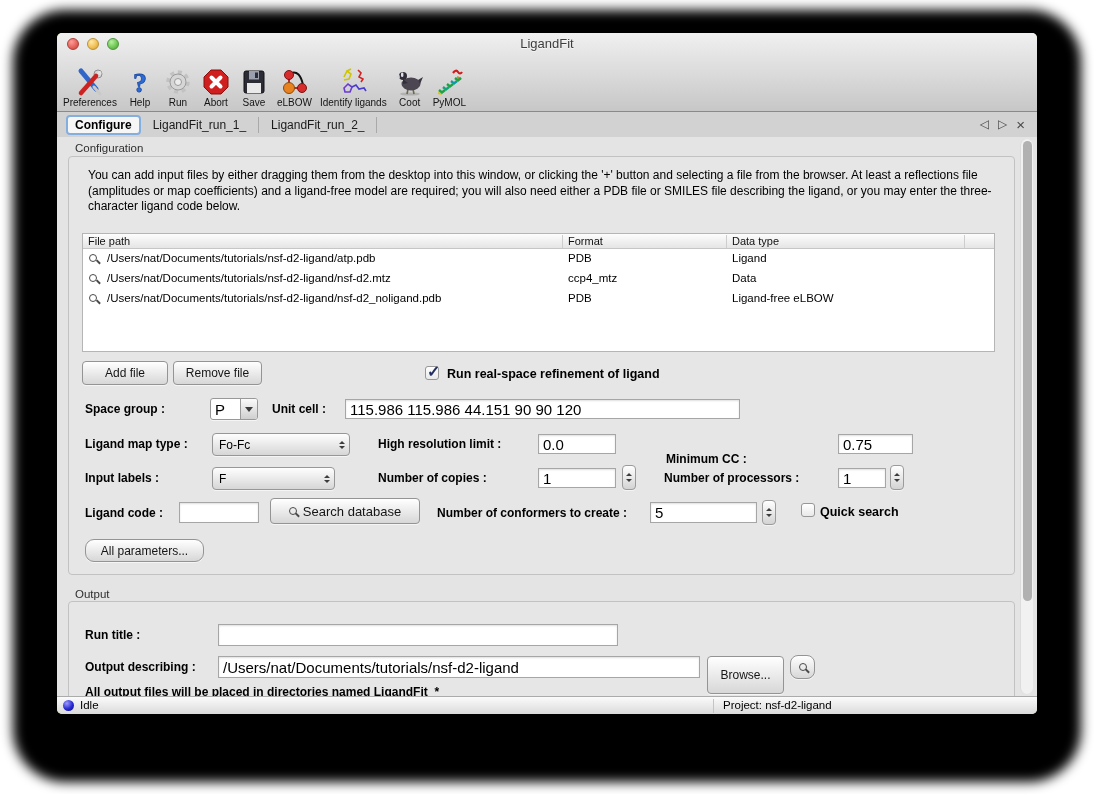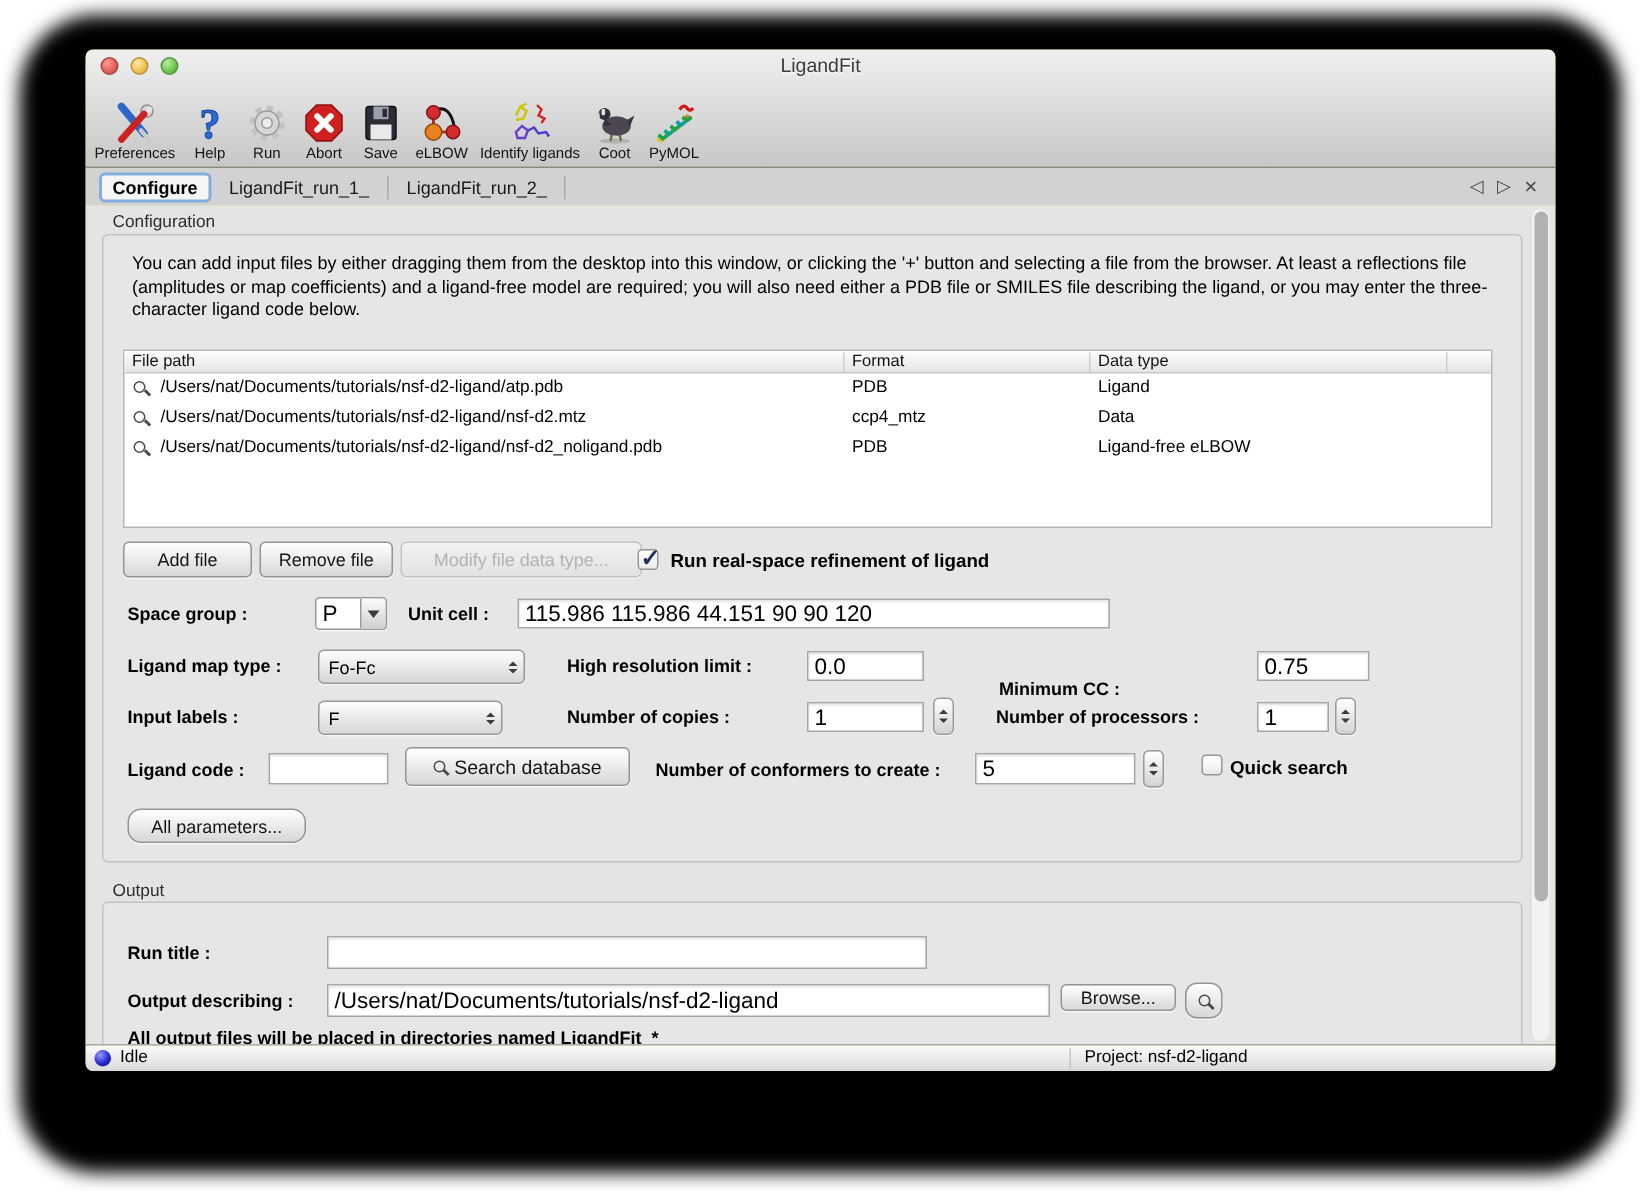--- a/index.html
+++ b/index.html
@@ -268,21 +268,20 @@
       <div class="ft-row">
         <span class="mag" style="left:6px; top:5px;"></span>
         <span style="left:24px;">/Users/nat/Documents/tutorials/nsf-d2-ligand/nsf-d2_noligand.pdb</span>
         <span style="left:485px;">PDB</span>
         <span style="left:649px;">Ligand-free eLBOW</span>
       </div>
     </div>
 
     <div class="btn" style="left:25px; top:224px; width:86px; height:24px;">Add file</div>
     <div class="btn" style="left:116px; top:224px; width:89px; height:24px;">Remove file</div>
-    <div class="btn disabled" style="left:210px; top:224px; width:161px; height:24px;">Modify file data type...</div>
     <div class="checkbox" style="left:368px; top:229px;">
       <span class="check-mark">✓</span>
     </div>
     <span class="flabel" style="left:390px; top:230px; font-size:12.5px;">Run real-space refinement of ligand</span>
 
     <span class="flabel" style="left:28px; top:265px;">Space group :</span>
     <div class="combo" style="left:153px; top:261px; width:48px; height:22px;">
       <span class="combo-text">P 6</span>
       <span class="combo-btn">
           <span class="tri-down"></span>
@@ -343,21 +342,21 @@
     <div class="btn round" style="left:28px; top:402px; width:119px; height:23px;">All parameters...</div>
 
     <span class="group-label" style="left:18px; top:451px;">Output</span>
     <div class="groupbox" style="left:11px; top:464px; width:947px; height:110px;"></div>
 
     <span class="flabel" style="left:28px; top:491px;">Run title :</span>
     <div class="tfield" style="left:161px; top:487px; width:400px; height:22px;"></div>
 
     <span class="flabel" style="left:28px; top:523px;">Output describing :</span>
     <div class="tfield" style="left:161px; top:519px; width:482px; height:22px;">/Users/nat/Documents/tutorials/nsf-d2-ligand</div>
-    <div class="btn" style="left:650px; top:519px; width:77px; height:18px;">Browse...</div>
+    <div class="btn" style="left:650px; top:519px; width:77px; height:38px;">Browse...</div>
     <div class="btn" style="left:733px; top:518px; width:25px; height:24px; border-radius:8px;">
       <span class="mag"></span>
     </div>
 
     <span style="position:absolute; left:28px; top:548px; font-size:12px; font-weight:bold; color:#000; white-space:nowrap;">All output files will be placed in directories named LigandFit_*</span>
 
     <div class="scroll-track">
       <div class="scroll-thumb"></div>
     </div>
   </div>

